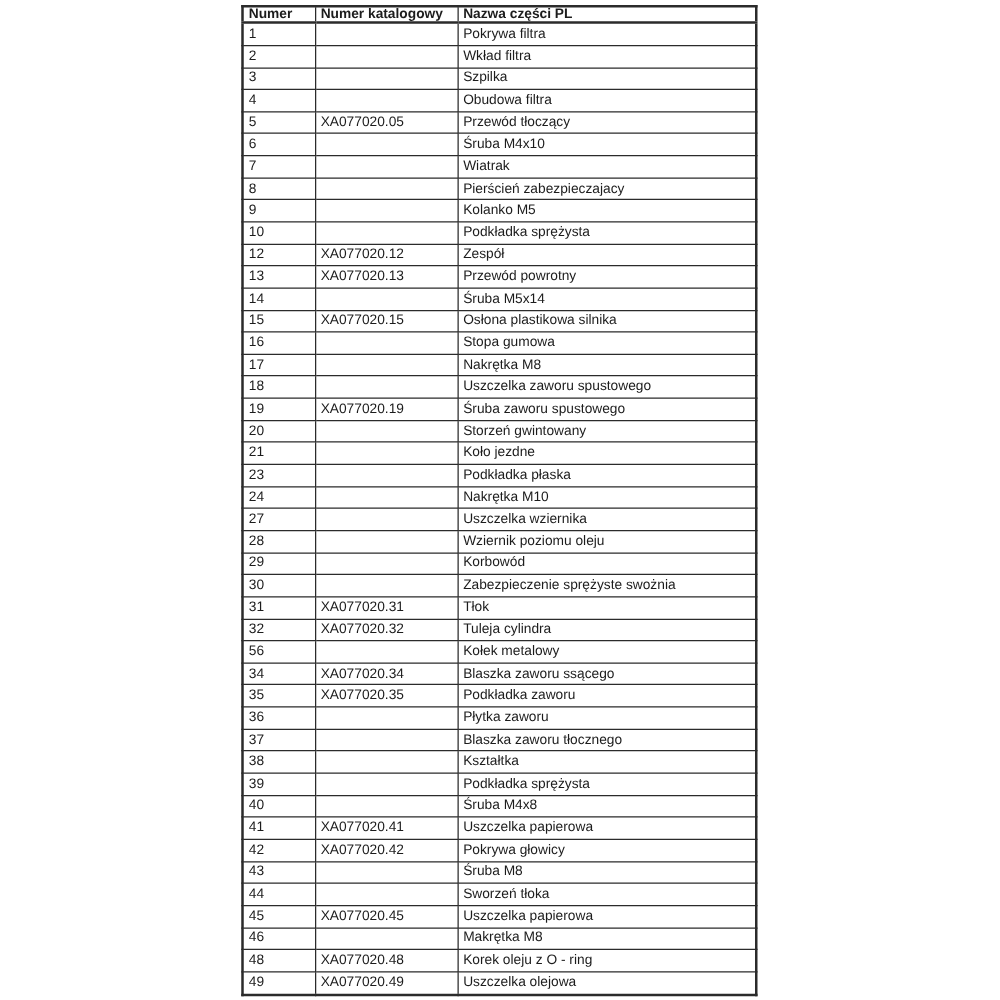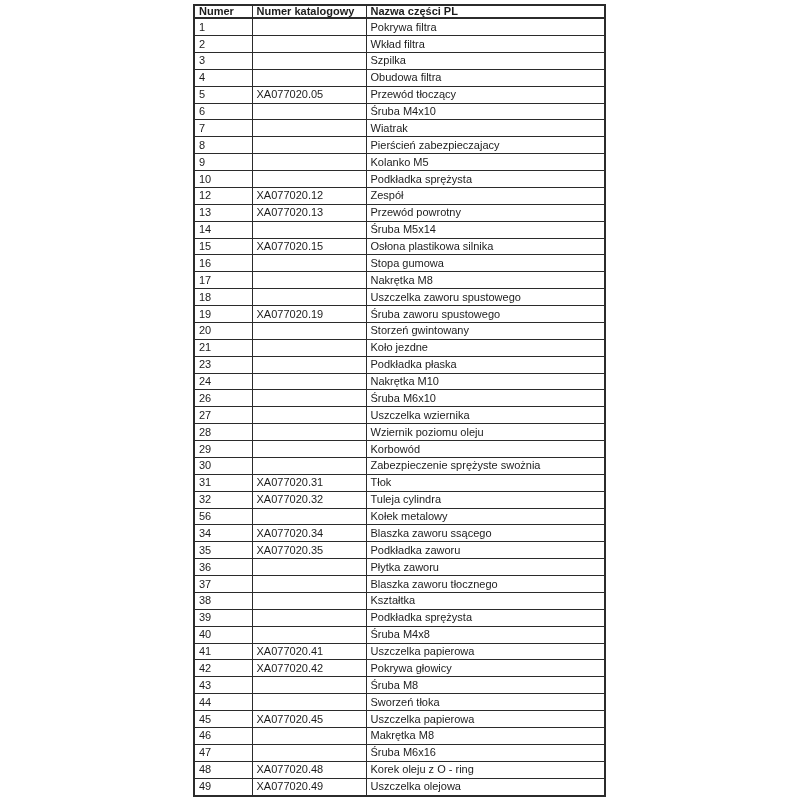--- a/index.html
+++ b/index.html
@@ -170,25 +170,20 @@
           <td>23</td>
           <td></td>
           <td>Podkładka płaska</td>
         </tr>
         <tr>
           <td>24</td>
           <td></td>
           <td>Nakrętka M10</td>
         </tr>
         <tr>
-          <td>26</td>
-          <td></td>
-          <td>Śruba M6x10</td>
-        </tr>
-        <tr>
           <td>27</td>
           <td></td>
           <td>Uszczelka wziernika</td>
         </tr>
         <tr>
           <td>28</td>
           <td></td>
           <td>Wziernik poziomu oleju</td>
         </tr>
         <tr>
@@ -273,25 +268,20 @@
         </tr>
         <tr>
           <td>45</td>
           <td>XA077020.45</td>
           <td>Uszczelka papierowa</td>
         </tr>
         <tr>
           <td>46</td>
           <td></td>
           <td>Makrętka M8</td>
-        </tr>
-        <tr>
-          <td>47</td>
-          <td></td>
-          <td>Śruba M6x16</td>
         </tr>
         <tr>
           <td>48</td>
           <td>XA077020.48</td>
           <td>Korek oleju z O - ring</td>
         </tr>
         <tr>
           <td>49</td>
           <td>XA077020.49</td>
           <td>Uszczelka olejowa</td>

